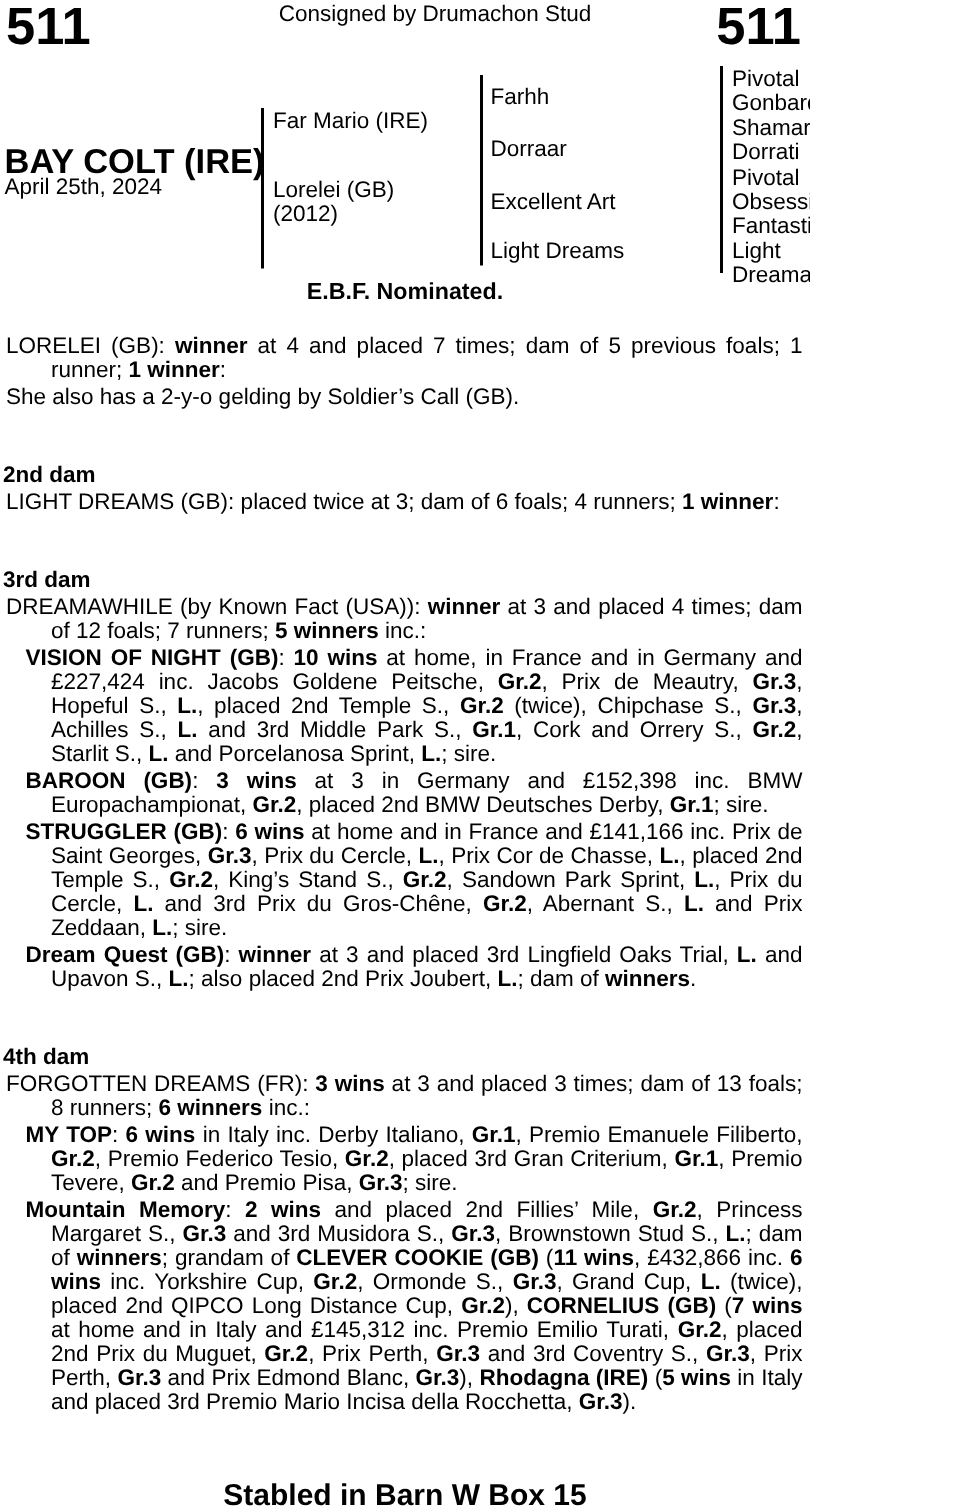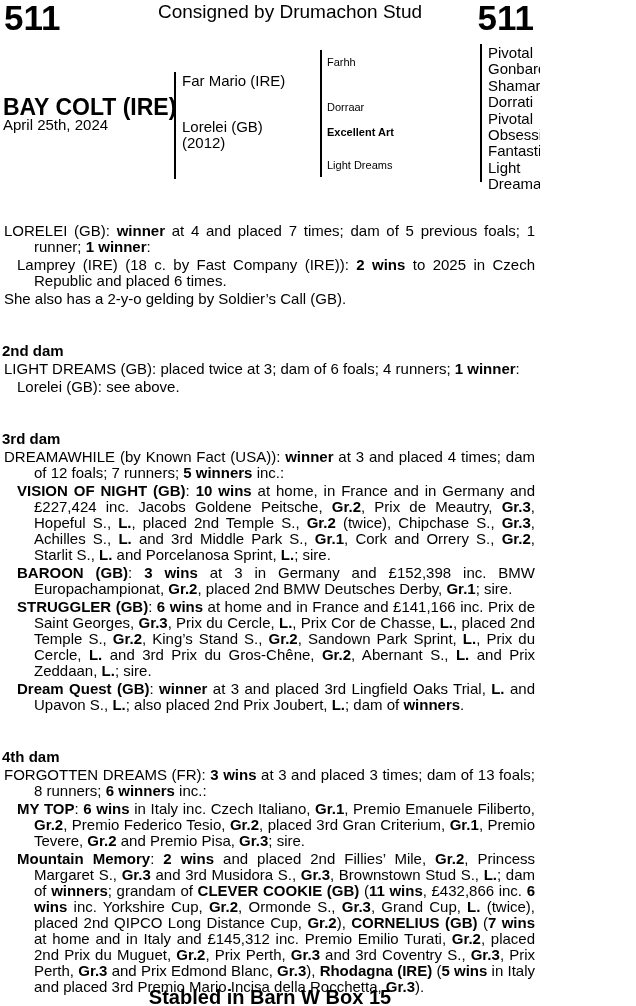--- a/index.html
+++ b/index.html
@@ -20,38 +20,38 @@
     line-height: 1;
     letter-spacing: 0px;
   }
   .lot.left  { left: 4px; }
   .lot.right { right: 6px; }
   .consignor {
     position: absolute;
     top: 1px;
     left: 0; right: 0;
     text-align: center;
-    font-size: 19px;
+    font-size: 15px;
     padding-left: 40px;
   }
   .rule {
     position: absolute;
     width: 2px;
     background: #000;
   }
   .rule-parents { left: 174px; top: 72px;  height: 107px; }
   .rule-gp      { left: 320px; top: 50px;  height: 127px; }
   .rule-gg      { left: 480px; top: 44px;  height: 138px; }
   .horse-id { position: absolute; left: 3px; top: 98px; }
   .horse-name { font-size: 23px; font-weight: bold; line-height: 19px; }
   .horse-foaled { font-size: 15px; line-height: 16px; }
   .sire { position: absolute; left: 182px; top: 72px; font-size: 15px; }
   .dam  { position: absolute; left: 182px; top: 119px; font-size: 15px; line-height: 16px; }
-  .gp { position: absolute; left: 327px; font-size: 11px; }
-  .gp-0 { top: 56px; } .gp-1 { top: 101px; } .gp-2 { top: 126px; font-weight: bold; } .gp-3 { top: 159px; }
+  .gp { position: absolute; left: 327px; font-size: 15px; }
+  .gp-0 { top: 56px; } .gp-1 { top: 91px; } .gp-2 { top: 126px; } .gp-3 { top: 159px; }
   .gg-list { position: absolute; left: 488px; top: 45px; font-size: 15px; line-height: 16.4px; }
   .ebf {
     position: absolute;
     top: 186px; left: 0; right: 0;
     text-align: center;
     font-weight: bold;
     font-size: 15.5px;
   }
   .dam-sections {
     position: absolute;
@@ -111,35 +111,34 @@
       <div>Gonbarda</div>
       <div>Shamardal</div>
       <div>Dorrati</div>
       <div>Pivotal</div>
       <div>Obsessive</div>
       <div>Fantastic Light</div>
       <div>Dreamawhile</div>
     </div>
   </div>
 
+  <div class="ebf">E.B.F. Nominated.</div>
 
   <div class="dam-sections" id="dam-sections">
       <p class="para flat"><span>LORELEI (GB): </span><b>winner</b><span> at 4 and placed 7 times; dam of 5 previous foals; 1 runner; </span><b>1 winner</b><span>:</span></p>
-      <p class="para sub"><span>Lamprey (IRE) (18 c. by Fast Company (IRE)): </span><b>2 wins</b><span> to 2025 in Czech Republic and placed 6 times.</span></p>
       <p class="para flat"><span>She also has a 2-y-o gelding by Soldier’s Call (GB).</span></p>
       <div class="dam-heading">2nd dam</div>
       <p class="para flat"><span>LIGHT DREAMS (GB): placed twice at 3; dam of 6 foals; 4 runners; </span><b>1 winner</b><span>:</span></p>
-      <p class="para sub"><span>Lorelei (GB): see above.</span></p>
       <div class="dam-heading">3rd dam</div>
       <p class="para flat"><span>DREAMAWHILE (by Known Fact (USA)): </span><b>winner</b><span> at 3 and placed 4 times; dam of 12 foals; 7 runners; </span><b>5 winners</b><span> inc.:</span></p>
       <p class="para sub"><b>VISION OF NIGHT (GB)</b><span>: </span><b>10 wins</b><span> at home, in France and in Germany and £227,424 inc. Jacobs Goldene Peitsche, </span><b>Gr.2</b><span>, Prix de Meautry, </span><b>Gr.3</b><span>, Hopeful S., </span><b>L.</b><span>, placed 2nd Temple S., </span><b>Gr.2</b><span> (twice), Chipchase S., </span><b>Gr.3</b><span>, Achilles S., </span><b>L.</b><span> and 3rd Middle Park S., </span><b>Gr.1</b><span>, Cork and Orrery S., </span><b>Gr.2</b><span>, Starlit S., </span><b>L.</b><span> and Porcelanosa Sprint, </span><b>L.</b><span>; sire.</span></p>
       <p class="para sub"><b>BAROON (GB)</b><span>: </span><b>3 wins</b><span> at 3 in Germany and £152,398 inc. BMW Europachampionat, </span><b>Gr.2</b><span>, placed 2nd BMW Deutsches Derby, </span><b>Gr.1</b><span>; sire.</span></p>
       <p class="para sub"><b>STRUGGLER (GB)</b><span>: </span><b>6 wins</b><span> at home and in France and £141,166 inc. Prix de Saint Georges, </span><b>Gr.3</b><span>, Prix du Cercle, </span><b>L.</b><span>, Prix Cor de Chasse, </span><b>L.</b><span>, placed 2nd Temple S., </span><b>Gr.2</b><span>, King’s Stand S., </span><b>Gr.2</b><span>, Sandown Park Sprint, </span><b>L.</b><span>, Prix du Cercle, </span><b>L.</b><span> and 3rd Prix du Gros-Chêne, </span><b>Gr.2</b><span>, Abernant S., </span><b>L.</b><span> and Prix Zeddaan, </span><b>L.</b><span>; sire.</span></p>
       <p class="para sub"><b>Dream Quest (GB)</b><span>: </span><b>winner</b><span> at 3 and placed 3rd Lingfield Oaks Trial, </span><b>L.</b><span> and Upavon S., </span><b>L.</b><span>; also placed 2nd Prix Joubert, </span><b>L.</b><span>; dam of </span><b>winners</b><span>.</span></p>
       <div class="dam-heading">4th dam</div>
       <p class="para flat"><span>FORGOTTEN DREAMS (FR): </span><b>3 wins</b><span> at 3 and placed 3 times; dam of 13 foals; 8 runners; </span><b>6 winners</b><span> inc.:</span></p>
-      <p class="para sub"><b>MY TOP</b><span>: </span><b>6 wins</b><span> in Italy inc. Czech Italiano, </span><b>Gr.1</b><span>, Premio Emanuele Filiberto, </span><b>Gr.2</b><span>, Premio Federico Tesio, </span><b>Gr.2</b><span>, placed 3rd Gran Criterium, </span><b>Gr.1</b><span>, Premio Tevere, </span><b>Gr.2</b><span> and Premio Pisa, </span><b>Gr.3</b><span>; sire.</span></p>
+      <p class="para sub"><b>MY TOP</b><span>: </span><b>6 wins</b><span> in Italy inc. Derby Italiano, </span><b>Gr.1</b><span>, Premio Emanuele Filiberto, </span><b>Gr.2</b><span>, Premio Federico Tesio, </span><b>Gr.2</b><span>, placed 3rd Gran Criterium, </span><b>Gr.1</b><span>, Premio Tevere, </span><b>Gr.2</b><span> and Premio Pisa, </span><b>Gr.3</b><span>; sire.</span></p>
       <p class="para sub"><b>Mountain Memory</b><span>: </span><b>2 wins</b><span> and placed 2nd Fillies’ Mile, </span><b>Gr.2</b><span>, Princess Margaret S., </span><b>Gr.3</b><span> and 3rd Musidora S., </span><b>Gr.3</b><span>, Brownstown Stud S., </span><b>L.</b><span>; dam of </span><b>winners</b><span>; grandam of </span><b>CLEVER COOKIE (GB)</b><span> (</span><b>11 wins</b><span>, £432,866 inc. </span><b>6 wins</b><span> inc. Yorkshire Cup, </span><b>Gr.2</b><span>, Ormonde S., </span><b>Gr.3</b><span>, Grand Cup, </span><b>L.</b><span> (twice), placed 2nd QIPCO Long Distance Cup, </span><b>Gr.2</b><span>), </span><b>CORNELIUS (GB)</b><span> (</span><b>7 wins</b><span> at home and in Italy and £145,312 inc. Premio Emilio Turati, </span><b>Gr.2</b><span>, placed 2nd Prix du Muguet, </span><b>Gr.2</b><span>, Prix Perth, </span><b>Gr.3</b><span> and 3rd Coventry S., </span><b>Gr.3</b><span>, Prix Perth, </span><b>Gr.3</b><span> and Prix Edmond Blanc, </span><b>Gr.3</b><span>), </span><b>Rhodagna (IRE)</b><span> (</span><b>5 wins</b><span> in Italy and placed 3rd Premio Mario Incisa della Rocchetta, </span><b>Gr.3</b><span>).</span></p>
     </div>
 
   <div class="stabling">Stabled in Barn W Box 15</div>
 
 </div>
 
 </body></html>

